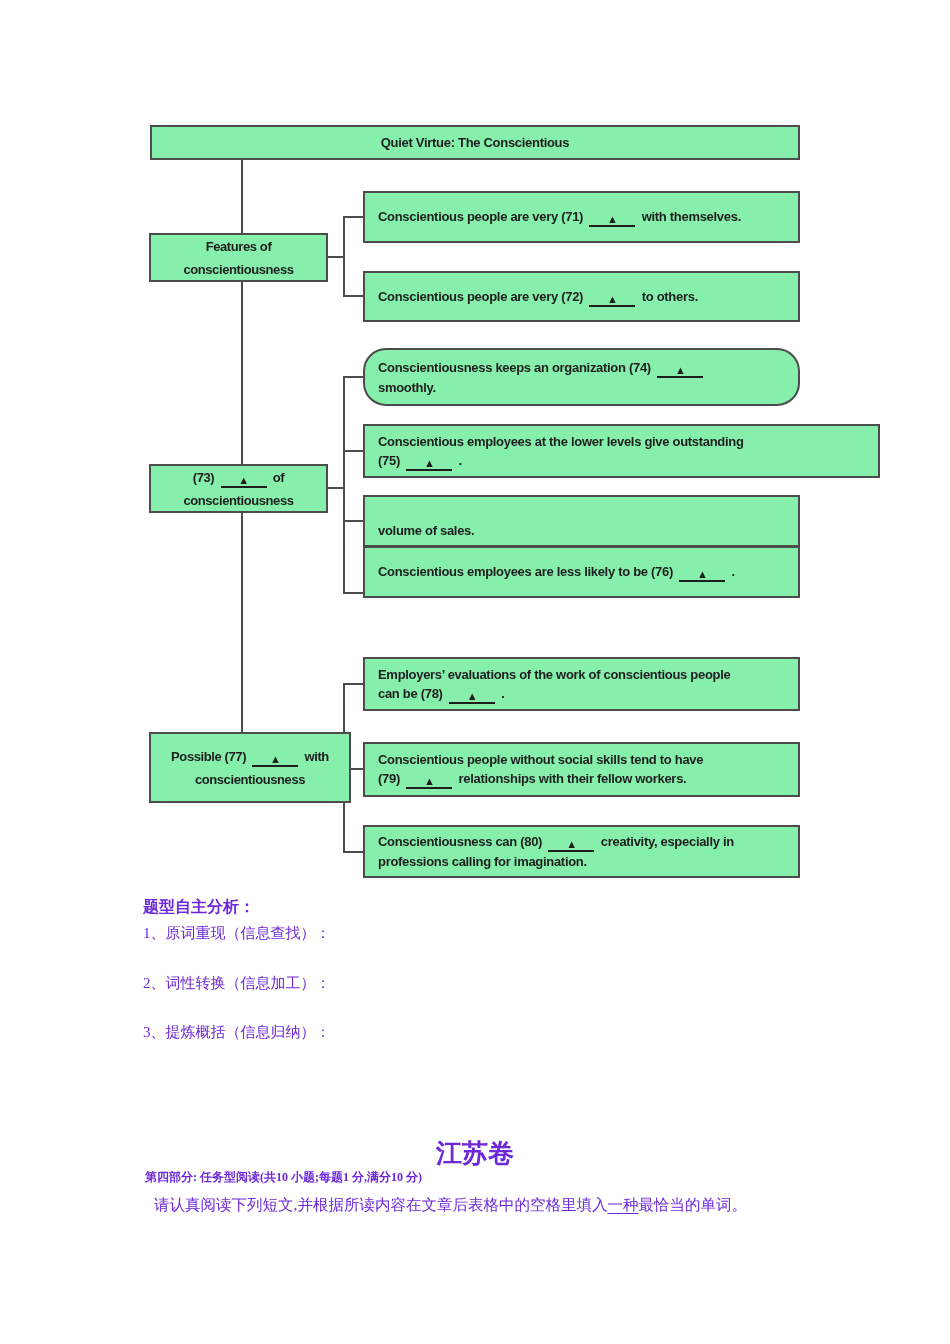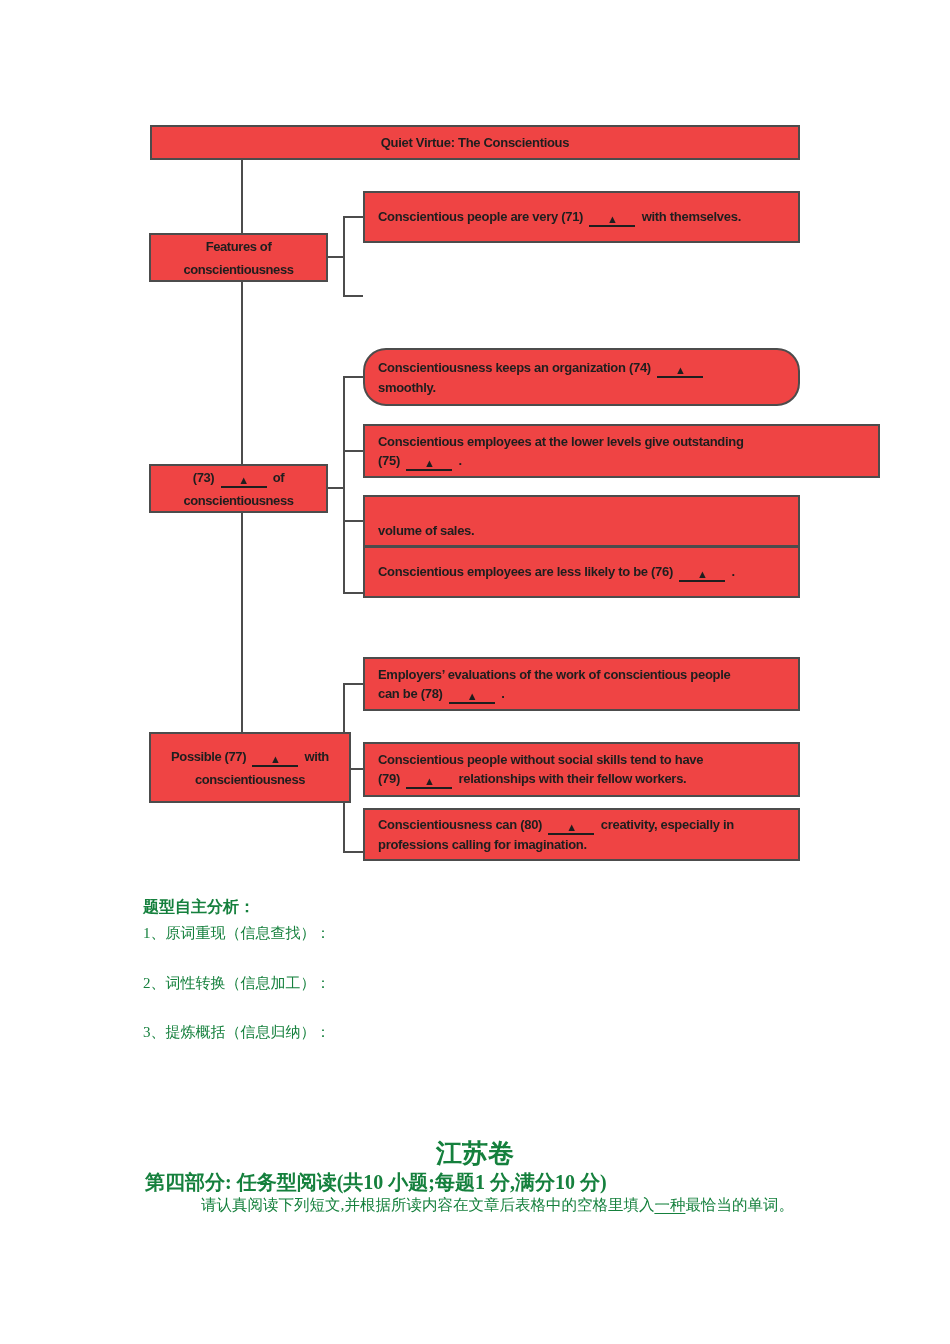--- a/index.html
+++ b/index.html
@@ -8,21 +8,21 @@
     width:950px;height:1344px;
     background:#ffffff;
     font-family:"Liberation Sans","DejaVu Sans",sans-serif;
     color:#1d1d1d;
     overflow:hidden;
   }
   
   .dbox{
     position:absolute;
     border:2px solid #4c4c4c;
-    background:#ef4444;
+    background:#86efac;
     box-sizing:border-box;
     display:flex;align-items:center;
     font-weight:bold;
     font-size:13px;
     letter-spacing:-0.3px;
     line-height:19px;
     color:#1e1e1e;
   }
   .dbox .inner{width:100%;}
   .title-box{justify-content:center;text-align:center;}
@@ -33,29 +33,29 @@
     display:inline-block;
     width:46px;
     border-bottom:2px solid #1e1e1e;
     text-align:center;
     font-size:11px;
     line-height:11px;
     vertical-align:-2px;
     margin:0 3px;
   }
   
-  .cn{position:absolute;font-family:"Liberation Serif","DejaVu Serif",serif;color:#15803d;}
+  .cn{position:absolute;font-family:"Liberation Serif","DejaVu Serif",serif;color:#6d28d9;}
   .analysis-heading{font-weight:bold;font-size:16px;font-family:"Liberation Sans","DejaVu Sans",sans-serif;}
   .analysis-item{font-size:15px;}
   .jiangsu-title{
     width:950px;left:0;text-align:center;
     font-size:26px;font-weight:bold;
   }
-  .part-heading{font-size:20px;font-weight:bold;}
-  .instruction{font-size:15.5px;margin-left:47px;}
+  .part-heading{font-size:12px;font-weight:bold;}
+  .instruction{font-size:15.5px;}
   .u{text-decoration:underline;text-underline-offset:3px;}
 </style>
 </head>
 <body>
 
 <div class="page">
 
   <div class="line" style="left:241px;top:158px;width:2px;height:576px;"></div>
 
   <div class="line" style="left:328px;top:256px;width:17px;height:2px;"></div>
@@ -89,20 +89,23 @@
   </div>
 
   <div class="dbox left-box" style="left:149px;top:732px;width:202px;height:71px;">
     <span class="inner"><span>Possible (77) </span><span class="blank">▲</span><span> with</span><br><span>conscientiousness</span></span>
   </div>
 
   <div class="dbox right-box" style="left:363px;top:191px;width:437px;height:52px;">
     <span class="inner"><span>Conscientious people are very (71) </span><span class="blank">▲</span><span> with themselves.</span></span>
   </div>
 
+  <div class="dbox right-box" style="left:363px;top:271px;width:437px;height:51px;">
+    <span class="inner"><span>Conscientious people are very (72) </span><span class="blank">▲</span><span> to others.</span></span>
+  </div>
 
   <div class="dbox right-box" style="left:363px;top:348px;width:437px;height:58px;border-radius:23px;">
     <span class="inner"><span>Conscientiousness keeps an organization (74) </span><span class="blank">▲</span><br><span>smoothly.</span></span>
   </div>
 
   <div class="dbox right-box" style="left:363px;top:424px;width:517px;height:54px;">
     <span class="inner"><span>Conscientious employees at the lower levels give outstanding</span><br><span>(75) </span><span class="blank">▲</span><span> .</span></span>
   </div>
 
   <div class="dbox right-box" style="left:363px;top:495px;width:437px;height:52px;">
@@ -114,21 +117,21 @@
   </div>
 
   <div class="dbox right-box" style="left:363px;top:657px;width:437px;height:54px;">
     <span class="inner"><span>Employers’ evaluations of the work of conscientious people</span><br><span>can be (78) </span><span class="blank">▲</span><span> .</span></span>
   </div>
 
   <div class="dbox right-box" style="left:363px;top:742px;width:437px;height:55px;">
     <span class="inner"><span>Conscientious people without social skills tend to have</span><br><span>(79) </span><span class="blank">▲</span><span> relationships with their fellow workers.</span></span>
   </div>
 
-  <div class="dbox right-box" style="left:363px;top:808px;width:437px;height:53px;align-items:center;">
+  <div class="dbox right-box" style="left:363px;top:825px;width:437px;height:53px;align-items:center;">
     <span class="inner"><span>Conscientiousness can (80) </span><span class="blank">▲</span><span> creativity, especially in</span><br><span>professions calling for imagination.</span></span>
   </div>
 
   <div class="cn analysis-heading" style="left:143px;top:897px;">题型自主分析：</div>
   <div class="cn analysis-item" style="left:143px;top:924px;">1、原词重现（信息查找）：</div>
   <div class="cn analysis-item" style="left:143px;top:974px;">2、词性转换（信息加工）：</div>
   <div class="cn analysis-item" style="left:143px;top:1023px;">3、提炼概括（信息归纳）：</div>
 
   <div class="cn jiangsu-title" style="top:1136px;">江苏卷</div>
   <div class="cn part-heading" style="left:145px;top:1169px;">第四部分: 任务型阅读(共10 小题;每题1 分,满分10 分)</div>

